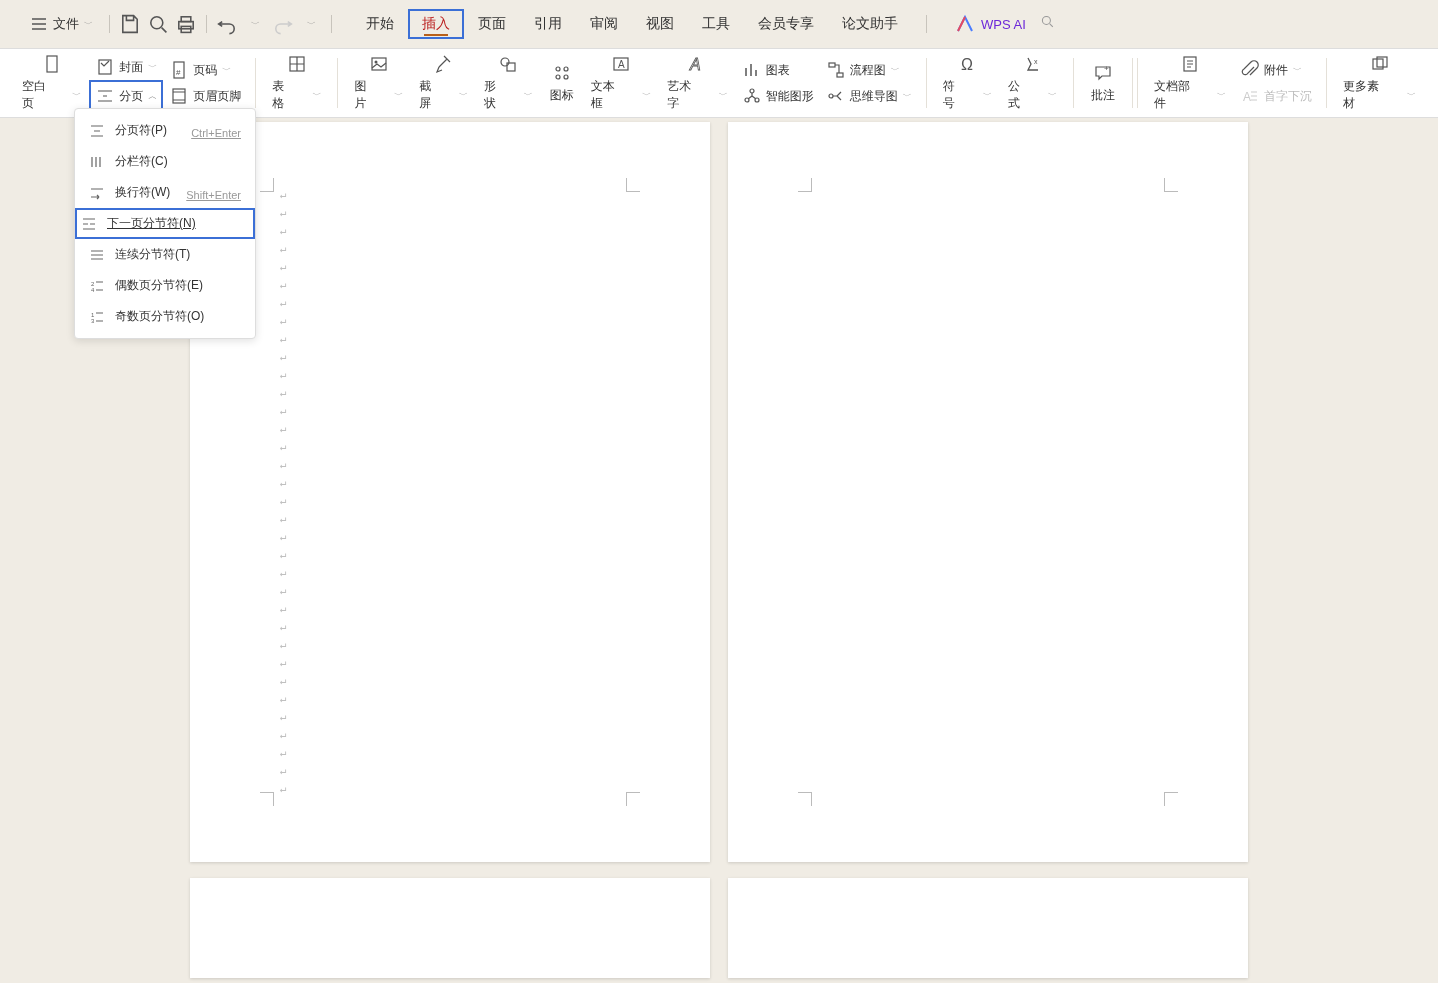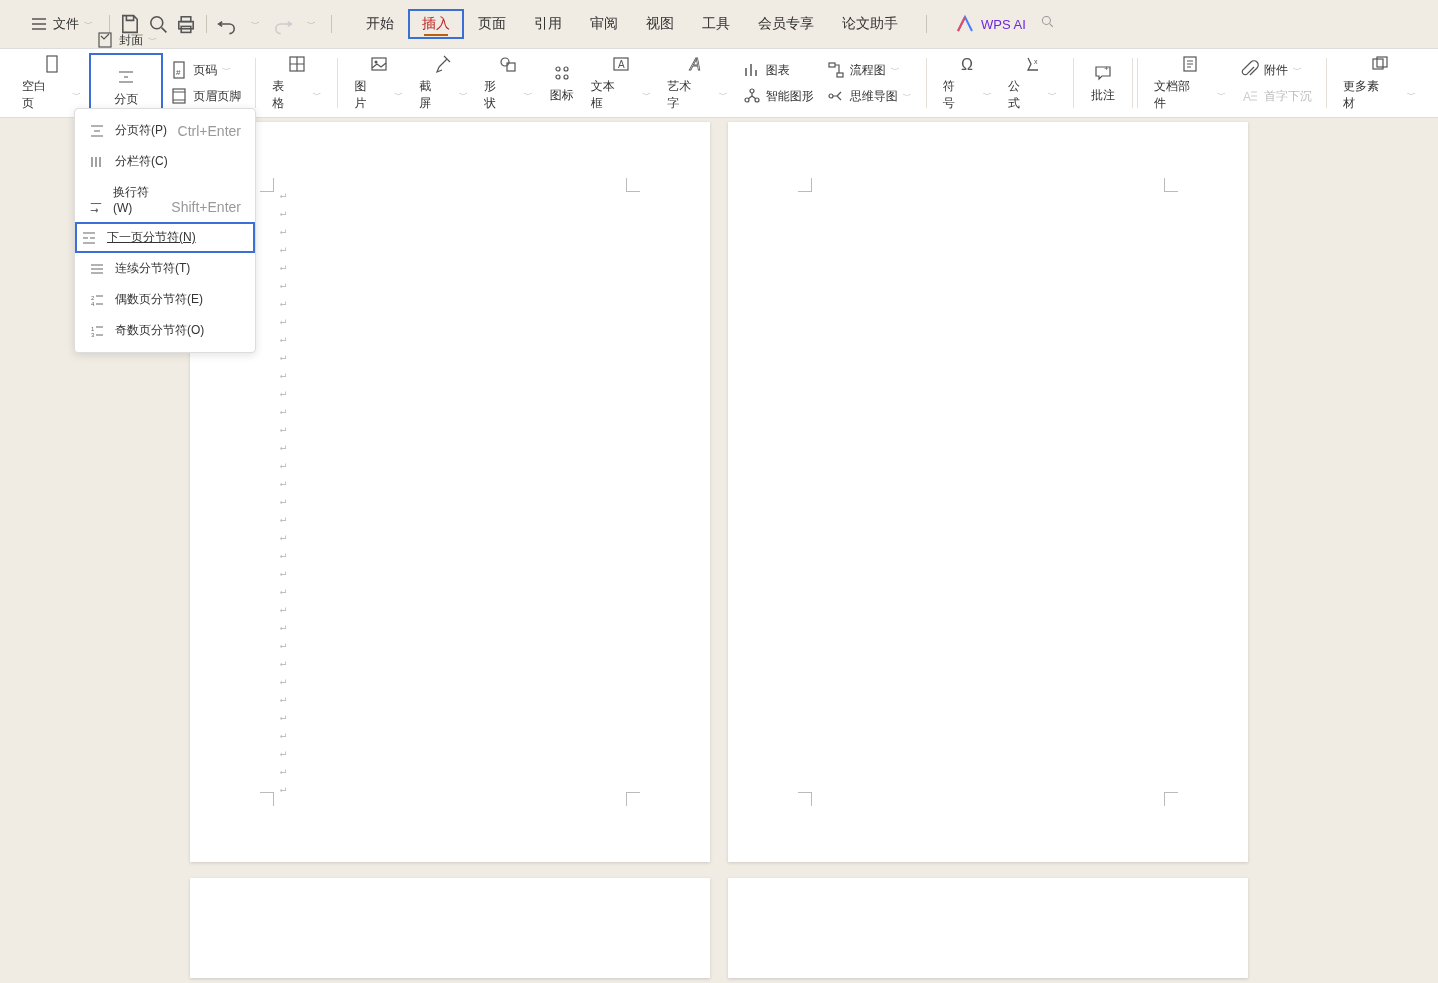--- a/index.html
+++ b/index.html
@@ -21,31 +21,31 @@
 .search-ico { margin-left: 10px; color: #888; cursor: pointer; }
 
 .ribbon { background: #fff; border-top: 1px solid #ddd; border-bottom: 1px solid #ddd; height: 70px; display: flex; align-items: center; padding: 0 8px; }
 .rgroup { display: flex; align-items: center; height: 100%; padding: 0 6px; }
 .rsep { width: 1px; height: 50px; background: #e4e0d8; margin: 0 2px; }
 
 .big-btn { display: flex; flex-direction: column; align-items: center; justify-content: center; padding: 4px 8px; gap: 4px; font-size: 12px; color: #333; cursor: pointer; min-width: 42px; }
 .big-btn .lbl { display: flex; align-items: center; gap: 16px; }
 .small-stack { display: flex; flex-direction: column; gap: 0; text-align: center; }
 .small-btn { display: flex; align-items: center; gap: 4px; padding: 3px 6px; font-size: 12px; color: #333; cursor: pointer; white-space: nowrap; }
-.small-btn.highlighted { border: 2px solid #3b6fd6; padding: 12px 4px; flex-direction: column; }
+.small-btn.highlighted { border: 2px solid #3b6fd6; padding: 4px 4px; }
 .disabled-text { color: #bbb; }
 .caret { font-size: 9px; color: #888; margin-left: 1px; }
 
 .ico { width: 20px; height: 20px; display: inline-flex; align-items: center; justify-content: center; }
 .ico svg { width: 20px; height: 20px; }
 
 .dropdown { position: absolute; top: 108px; left: 74px; width: 182px; background: #fff; border: 1px solid #ddd; border-radius: 4px; box-shadow: 0 2px 8px rgba(0,0,0,0.12); padding: 6px 0; z-index: 100; }
 .dd-item { display: flex; align-items: flex-end; padding: 7px 14px; font-size: 12px; color: #333; cursor: pointer; gap: 10px; }
 .dd-item.highlighted { border: 2px solid #3b6fd6; padding: 5px 4px; text-decoration: underline; }
-.dd-shortcut { margin-left: auto; color: #999; font-size: 14px; }
+.dd-shortcut { margin-left: auto; color: #999; font-size: 11px; text-decoration: underline; }
 .dd-ico { width: 16px; height: 16px; display: flex; align-items: center; justify-content: center; color: #666; }
 
 .workspace { position: absolute; top: 118px; left: 0; right: 0; bottom: 0; overflow: hidden; }
 .pages { display: flex; gap: 18px; padding: 4px 190px; }
 .page { width: 530px; height: 740px; background: #fff; box-shadow: 0 1px 3px rgba(0,0,0,0.15); position: relative; }
 .page-marks { color: #c0c0c0; font-size: 11px; line-height: 18px; padding: 64px 80px 0 90px; font-family: monospace; }
 .corner-tl, .corner-tr, .corner-bl, .corner-br { position: absolute; width: 14px; height: 14px; }
 .corner-tl { top: 56px; left: 70px; border-top: 1px solid #bbb; border-left: 1px solid #bbb; transform: rotate(180deg);}
 .corner-tr { top: 56px; right: 70px; border-top: 1px solid #bbb; border-right: 1px solid #bbb; transform: rotate(180deg);}
 .corner-bl { bottom: 56px; left: 70px; border-bottom: 1px solid #bbb; border-left: 1px solid #bbb; transform: rotate(180deg);}

